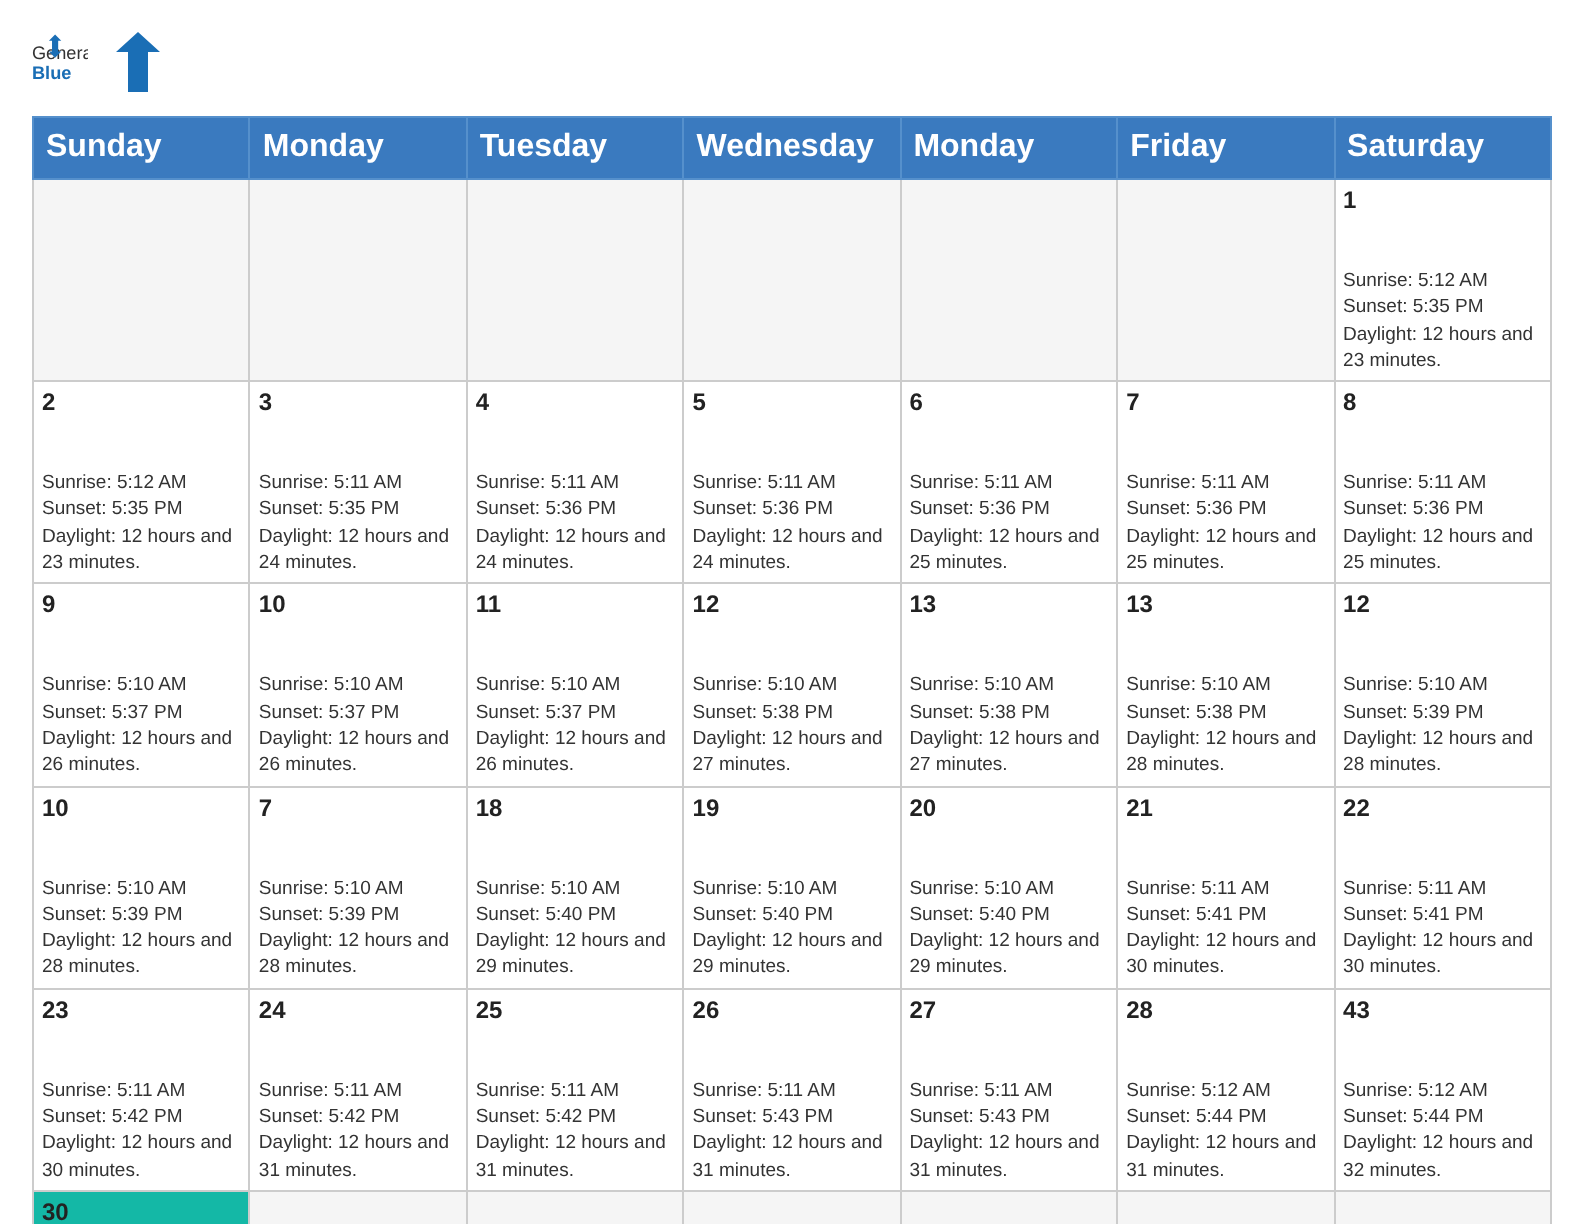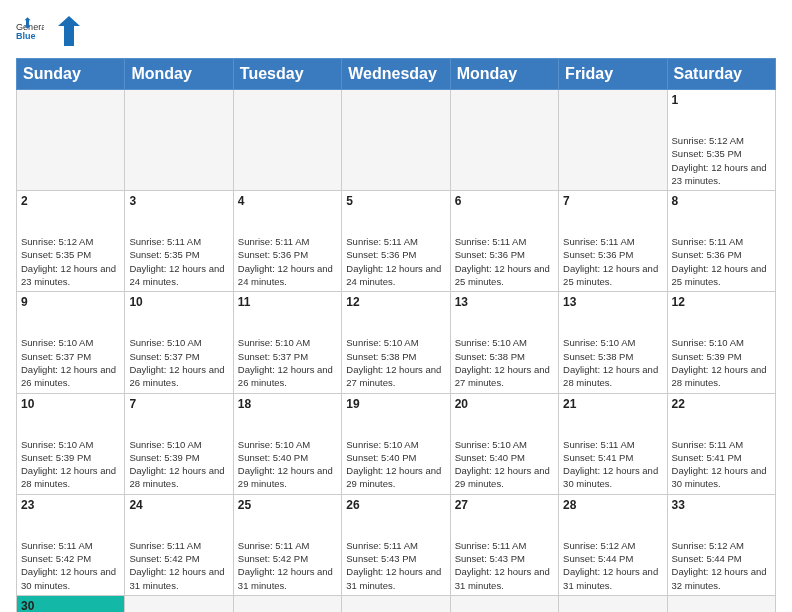--- a/index.html
+++ b/index.html
@@ -252,21 +252,21 @@
           </td>
           <td>
             <span class="day-number">27</span>
             <div class="day-info">Sunrise: 5:11 AM<br>Sunset: 5:43 PM<br>Daylight: 12 hours and 31 minutes.</div>
           </td>
           <td>
             <span class="day-number">28</span>
             <div class="day-info">Sunrise: 5:12 AM<br>Sunset: 5:44 PM<br>Daylight: 12 hours and 31 minutes.</div>
           </td>
           <td>
-            <span class="day-number">33</span>
+            <span class="day-number">43</span>
             <div class="day-info">Sunrise: 5:12 AM<br>Sunset: 5:44 PM<br>Daylight: 12 hours and 32 minutes.</div>
           </td>
         </tr>
         <tr class="last-row">
           <td class="has-data">
             <span class="day-number">30</span>
             <div class="day-info">Sunrise: 5:12 AM<br>Sunset: 5:45 PM<br>Daylight: 12 hours and 32 minutes.</div>
           </td>
           <td class="empty"></td>
           <td class="empty"></td>

